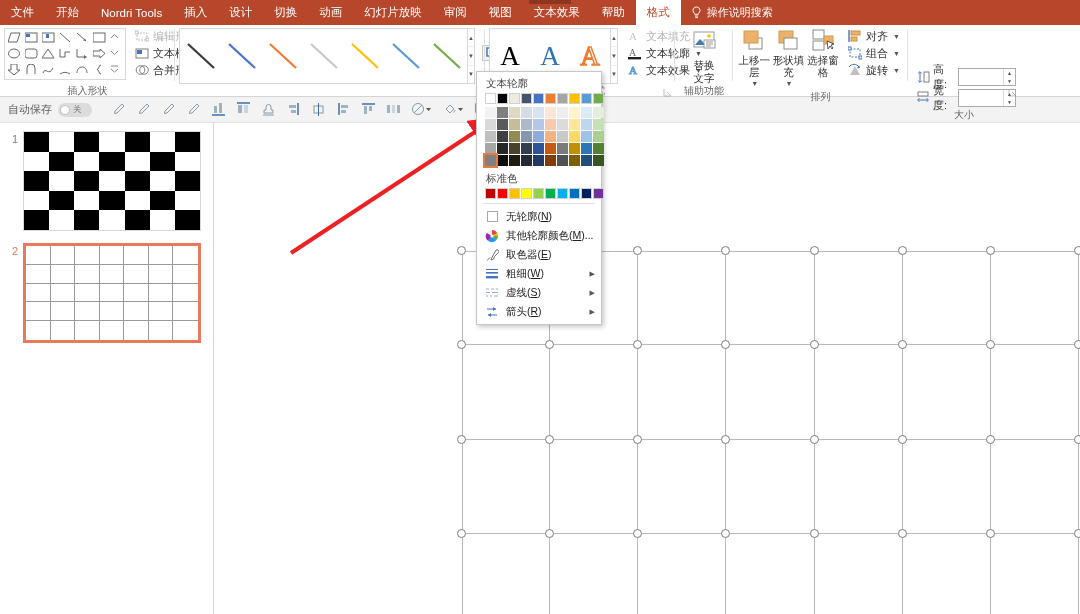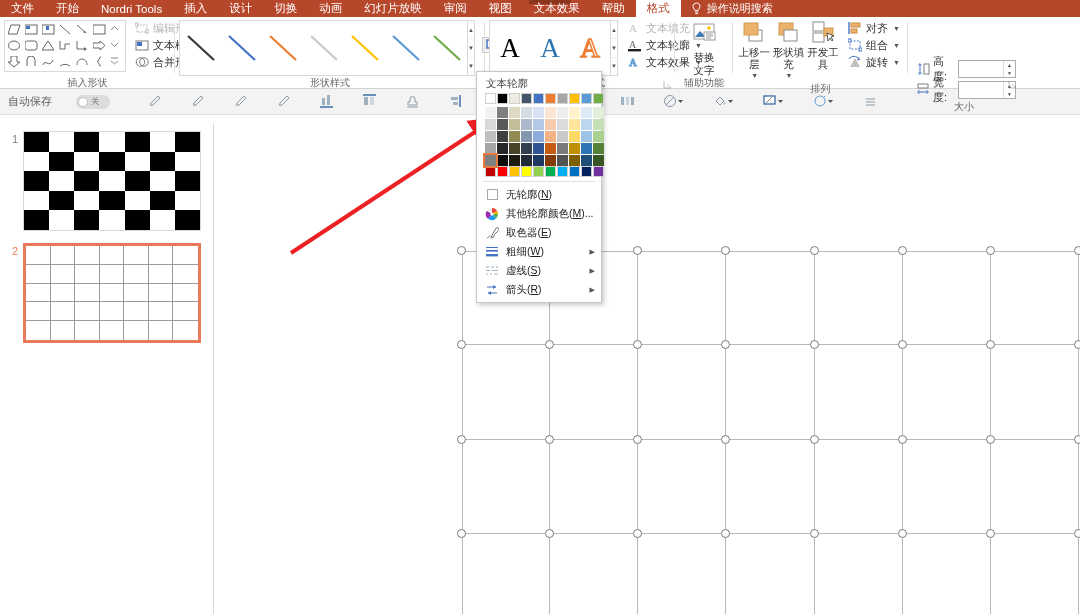--- a/index.html
+++ b/index.html
@@ -7,21 +7,21 @@
   body {
     font-family: "Liberation Sans", "DejaVu Sans", sans-serif;
     font-size: 11px;
     background:#fff;
     position:relative;
     -webkit-font-smoothing: antialiased;
   }
 
   
   #tabbar {
-    height:17px; background:#b7472a; display:flex; align-items:stretch;
+    height:25px; background:#b7472a; display:flex; align-items:stretch;
     position:relative; z-index:5;
   }
   .tab {
     padding:0 11px; display:flex; align-items:center; justify-content:center;
     color:#fff; font-size:11.5px; white-space:nowrap; cursor:default;
     position:relative;
   }
   .tab.active { background:#fff; color:#b7472a; }
   .tab.active::before{
     content:""; position:absolute; left:0; right:0; top:-4px; height:4px;
@@ -92,21 +92,21 @@
   .sizerow { display:flex; align-items:center; gap:3px; height:21px; }
   .sizerow .ic { width:14px; height:14px; }
   .sizerow label { font-size:11px; color:#333; }
   .spin { width:64px; height:18px; border:1px solid #ababab; background:#fff; display:flex; }
   .spin .v { flex:1; }
   .spin .b { width:12px; border-left:1px solid #ddd; display:flex; flex-direction:column; }
   .spin .b span { flex:1; font-size:5px; line-height:8px; text-align:center; color:#444; }
 
   
   #qat { height:26px; background:#f3f3f3; border-bottom:1px solid #e0e0e0;
-         display:flex; align-items:center; padding-left:8px; gap:18px; position:relative; z-index:2; }
+         display:flex; align-items:center; padding-left:8px; gap:0px; position:relative; z-index:2; }
   #qat .lbl { font-size:11px; color:#616161; margin-right:6px; }
   .toggle { width:34px; height:14px; border-radius:7px; background:#dcdcdc;
             display:flex; align-items:center; padding:0 2px; gap:3px; margin-right:14px; }
   .toggle .knob { width:10px; height:10px; border-radius:50%; background:#fff; border:1px solid #c0c0c0; }
   .toggle .t { font-size:8.5px; color:#777; }
   .qicon { width:25px; height:26px; display:flex; align-items:center; justify-content:center; }
   .qicon.w { width:32px; }
 
   
   #work { position:absolute; left:0; top:123px; right:0; bottom:0; display:flex; background:#fff; }
@@ -395,21 +395,20 @@
         <div class="cmd" style="border:1px solid #c8c8c8;background:#f3f3f3;">
           <span class="ic"><svg width="14" height="14">
                 <rect x="1" y="2" width="11" height="8" fill="#fff" stroke="#3a6fb5" stroke-width="1.4"></rect>
                 <path d="M3 9l6-6" stroke="#888" stroke-width="1"></path>
               </svg></span>
           <span>形状轮廓</span>
           <span class="caret">▼</span>
         </div>
       </div>
     </div>
-    <div class="cap">形状样式</div>
     <div class="sep"></div>
   </div>
 
   <div class="grp" style="width:190px">
     <div class="body">
       <div class="wagal">
         <div class="it" style="color:#000">A</div>
         <div class="it" style="color:#2e74b5">A</div>
         <div class="it" style="color:#fff;-webkit-text-stroke:1.5px #ed7d31">A</div>
       </div>
@@ -489,21 +488,21 @@
         <span>形状填充</span>
         <span class="caret">▼</span>
       </div>
       <div class="arrbtn">
         <span class="ic"><svg width="30" height="26">
               <rect x="5" y="2" width="11" height="9" fill="#fff" stroke="#8a8a8a"></rect>
               <rect x="5" y="13" width="11" height="9" fill="#fff" stroke="#8a8a8a"></rect>
               <rect x="16" y="8" width="9" height="8" fill="#ecb16a" stroke="#d19a52"></rect>
               <path d="M19 13l1 8 2-3 2 3 1-1-2-3 3-1z" fill="#fff" stroke="#333" stroke-width=".8"></path>
             </svg></span>
-        <span>开发工具</span>
+        <span>选择窗格</span>
       </div>
       <div class="bigcol" style="padding-left:4px">
         <div class="cmd">
           <span class="ic"><svg width="14" height="14">
                 <rect x="3" y="2" width="9" height="4" fill="#ecb16a" stroke="#c98e40"></rect>
                 <rect x="3" y="8" width="6" height="4" fill="#ecb16a" stroke="#c98e40"></rect>
                 <line x1="1" y1="1" x2="1" y2="13" stroke="#4472c4" stroke-width="1.4"></line>
               </svg></span>
           <span>对齐</span>
           <span class="caret">▼</span>
@@ -905,20 +904,21 @@
       <span class="sw" style="background: rgb(13, 13, 13);"></span>
       <span class="sw" style="background: rgb(29, 27, 16);"></span>
       <span class="sw" style="background: rgb(34, 42, 53);"></span>
       <span class="sw" style="background: rgb(31, 56, 100);"></span>
       <span class="sw" style="background: rgb(131, 60, 8);"></span>
       <span class="sw" style="background: rgb(82, 82, 82);"></span>
       <span class="sw" style="background: rgb(127, 96, 0);"></span>
       <span class="sw" style="background: rgb(31, 78, 121);"></span>
       <span class="sw" style="background: rgb(55, 86, 35);"></span>
     </div>
+  <div class="mhead" style="padding-top:6px">标准色</div>
   <div class="swgrid" id="stdRow">
       <span class="sw" style="background: rgb(192, 0, 0);"></span>
       <span class="sw" style="background: rgb(255, 0, 0);"></span>
       <span class="sw" style="background: rgb(255, 192, 0);"></span>
       <span class="sw" style="background: rgb(255, 255, 0);"></span>
       <span class="sw" style="background: rgb(146, 208, 80);"></span>
       <span class="sw" style="background: rgb(0, 176, 80);"></span>
       <span class="sw" style="background: rgb(0, 176, 240);"></span>
       <span class="sw" style="background: rgb(0, 112, 192);"></span>
       <span class="sw" style="background: rgb(0, 32, 96);"></span>

